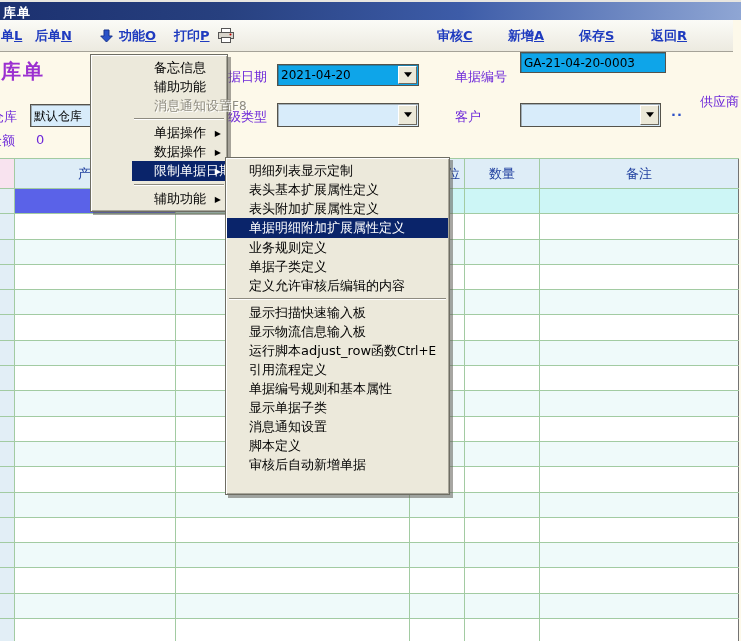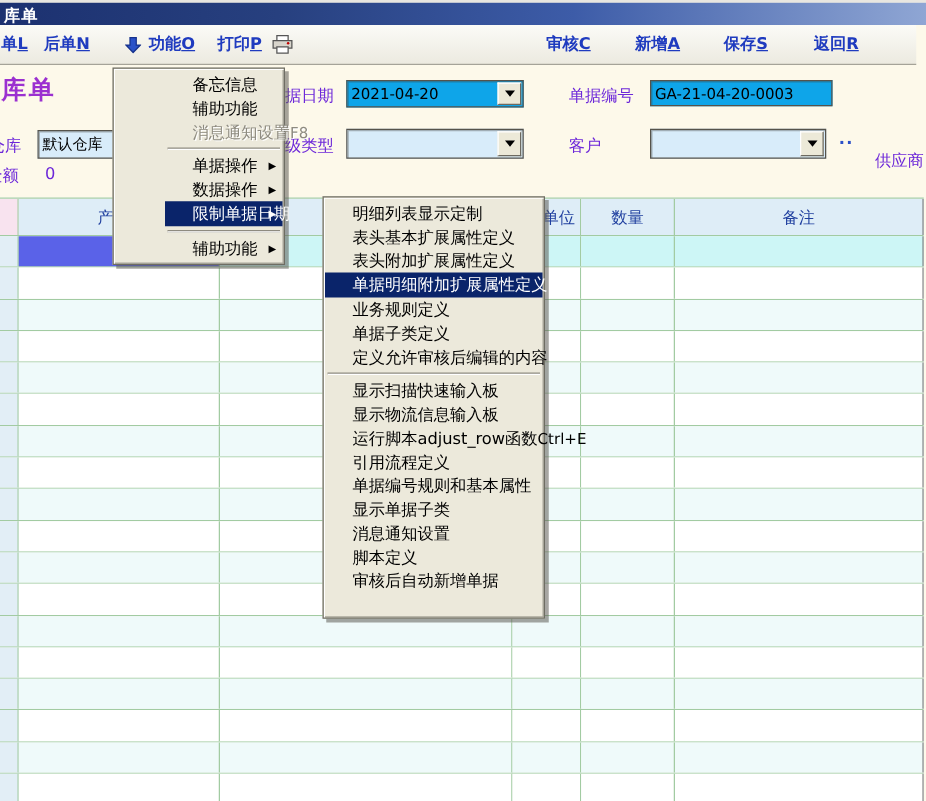--- a/index.html
+++ b/index.html
@@ -49,21 +49,21 @@
   .grow .c0{background:#E2EEF6;}
   .grow.white .gcell:not(.c0){background:#fff;}
   .grow.pale .gcell:not(.c0){background:#EFFAFA;}
   .grow.sel .gcell:not(.c0){background:#CDF6F6;}
   .grow.sel .cursor{background:#5A62E8 !important;}
   
   .panel{position:absolute;background:#ECE9DB;border:1px solid #6E6D63;
     box-shadow:inset 1px 1px 0 #FFFFFF,inset -1px -1px 0 #A8A69A,3px 3px 0 rgba(95,93,85,.55);
     box-sizing:border-box;padding:3px 1px;z-index:10;}
   #panel1{left:90px;top:54px;width:138px;height:158px;padding-left:41px;}
-  #panel2{left:225px;top:157px;width:178px;height:338px;z-index:11;margin-left:33px;}
+  #panel2{left:225px;top:157px;width:225px;height:338px;z-index:11;}
   .menu-item{position:relative;display:flex;align-items:center;height:19px;
     padding:0 6px 0 22px;white-space:nowrap;cursor:default;}
   .menu-item.hl{background:#0A246A;color:#fff;height:20px;}
   .menu-item.dis{color:#8E8B80;text-shadow:1px 1px 0 #fff;}
   .mi-short{margin-left:auto;padding-right:12px;font-size:12px;}
   .mi-arrow{position:absolute;right:5px;top:50%;transform:translateY(-50%);font-size:8px;}
   .menu-sep{height:1px;background:#8E8B80;border-bottom:1px solid #FFFFFF;margin:3px 2px;}
 </style>
 </head>
 <body>
@@ -99,21 +99,21 @@
 <div class="form">
   <div class="ptitle">库单</div>
 
   <span class="lbl" style="left:228px;top:16px">据日期</span>
   <div class="combo" style="left:277px;top:12px;width:142px;height:22px">
     <span class="cval">2021-04-20</span>
     <span class="dd"></span>
   </div>
 
   <span class="lbl" style="left:455px;top:16px">单据编号</span>
-  <div class="field" style="left:520px;top:12px;width:146px;height:21px">
+  <div class="field" style="left:520px;top:0;width:146px;height:21px">
     <span class="cval">GA-21-04-20-0003</span>
   </div>
 
   <span class="lbl" style="left:-9px;top:56px">仓库</span>
   <div class="field blue" style="left:30px;top:52px;width:132px;height:23px">
     <span class="cval">默认仓库</span>
   </div>
 
   <span class="lbl" style="left:228px;top:56px">级类型</span>
   <div class="combo blue" style="left:277px;top:51px;width:142px;height:24px">
@@ -121,21 +121,21 @@
     <span class="dd"></span>
   </div>
 
   <span class="lbl" style="left:455px;top:56px">客户</span>
   <div class="combo blue" style="left:520px;top:51px;width:141px;height:24px">
     <span class="cval"></span>
     <span class="dd"></span>
   </div>
 
   <span class="dots" style="left:671px;top:52px">..</span>
-  <span class="lbl" style="left:700px;top:68px">供应商</span>
+  <span class="lbl" style="left:700px;top:41px">供应商</span>
 
   <span class="lbl" style="left:-11px;top:80px">金额</span>
   <span class="lbl" style="left:36px;top:80px">0</span>
 </div>
 
 <div class="grid">
   <div class="ghead">
     <div class="gh c0"></div>
     <div class="gh c1 pr8">产品</div>
     <div class="gh c2"></div>

